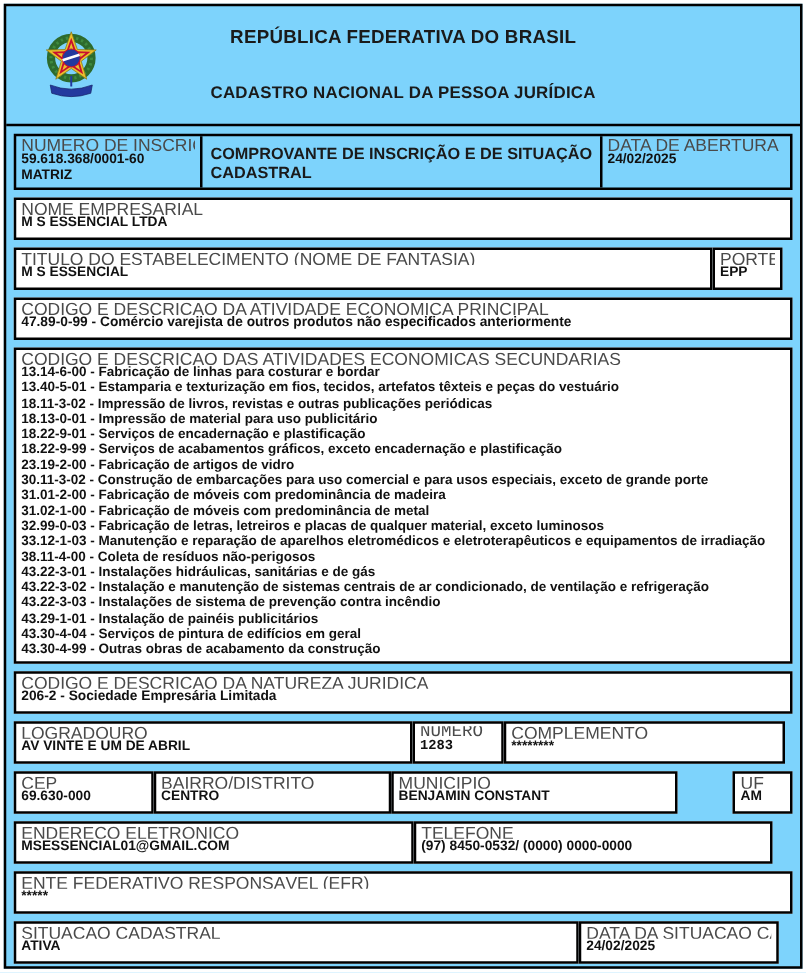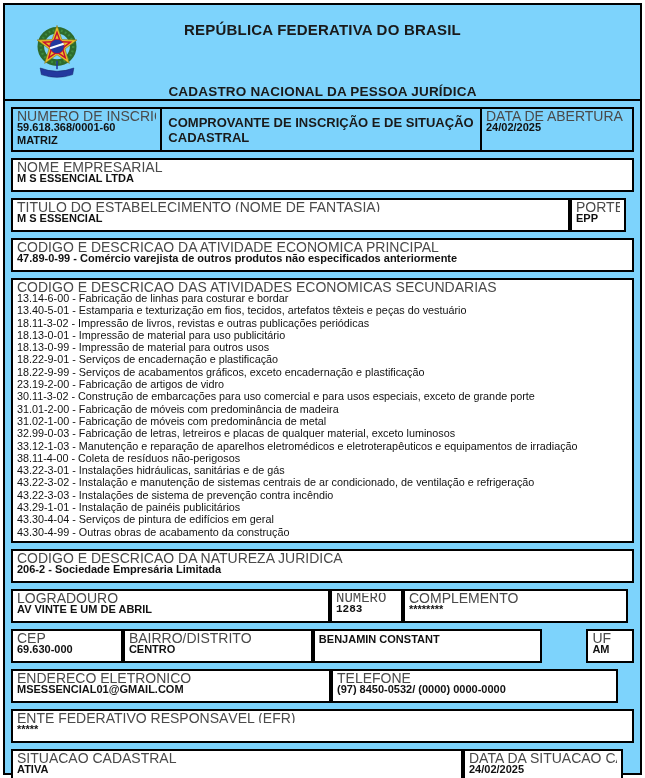--- a/index.html
+++ b/index.html
@@ -19,21 +19,21 @@
     border-bottom:2px solid #000;
   }
   .emblem {
     position:absolute; left:22px; top:12px;
   }
   .t1 {
     padding-top:16px; text-align:center;
     font-size:15px; font-weight:bold; letter-spacing:.2px;
   }
   .t2 {
-    margin-top:46px; text-align:center;
+    margin-top:28px; text-align:center;
     font-size:13.5px; font-weight:bold; letter-spacing:.2px;
   }
   
   .body { padding:6px 6px 0 6px; }
   .row { display:flex; justify-content:flex-start; margin-bottom:6px; }
   
   .toprow {
     display:flex; border:2px solid #000; height:45px; margin-bottom:6px;
   }
   .toprow .c1 { width:147px; padding:2px 4px; }
@@ -51,21 +51,21 @@
   .fbox.auto { height:auto; padding-bottom:3px; }
   .lbl {
     font-size:14px; line-height:10px; color:#4a4a4a;
     white-space:nowrap; overflow:hidden;
   }
   .val {
     font-size:11px; line-height:13px; font-weight:bold; color:#111;
     white-space:nowrap; overflow:hidden;
   }
   .act-list .act-line {
-    font-size:10.8px; line-height:12.3px; font-weight:normal; color:#111;
+    font-size:10.8px; line-height:12.3px; font-weight:bold; color:#111;
     white-space:nowrap; overflow:hidden;
   }
   
   .w-full  { width:100%; }
   .w-titulo{ width:559px; } .w-porte { width:56px; }
   .w-logr  { width:319px; } .w-num   { width:73px;font-family:Liberation Mono, monospace; }  .w-comp { width:225px; }
   .w-cep   { width:113px; } .w-bairro{ width:192px; } .w-mun  { width:232px; } .w-uf { width:48px;margin-left:44px; }
   .w-email { width:320px; } .w-tel   { width:287px; }
   .w-sit   { width:452px; } .w-dsit  { width:160px; }
 </style>
@@ -136,21 +136,20 @@
     </div>
 
     <div class="row">
       <div class="fbox w-full auto">
         <div class="lbl">CÓDIGO E DESCRIÇÃO DAS ATIVIDADES ECONÔMICAS SECUNDÁRIAS</div>
         <div class="act-list">
             <div class="act-line">13.14-6-00 - Fabricação de linhas para costurar e bordar</div>
             <div class="act-line">13.40-5-01 - Estamparia e texturização em fios, tecidos, artefatos têxteis e peças do vestuário</div>
             <div class="act-line">18.11-3-02 - Impressão de livros, revistas e outras publicações periódicas</div>
             <div class="act-line">18.13-0-01 - Impressão de material para uso publicitário</div>
-            <div class="act-line">18.13-0-99 - Impressão de material para outros usos</div>
             <div class="act-line">18.22-9-01 - Serviços de encadernação e plastificação</div>
             <div class="act-line">18.22-9-99 - Serviços de acabamentos gráficos, exceto encadernação e plastificação</div>
             <div class="act-line">23.19-2-00 - Fabricação de artigos de vidro</div>
             <div class="act-line">30.11-3-02 - Construção de embarcações para uso comercial e para usos especiais, exceto de grande porte</div>
             <div class="act-line">31.01-2-00 - Fabricação de móveis com predominância de madeira</div>
             <div class="act-line">31.02-1-00 - Fabricação de móveis com predominância de metal</div>
             <div class="act-line">32.99-0-03 - Fabricação de letras, letreiros e placas de qualquer material, exceto luminosos</div>
             <div class="act-line">33.12-1-03 - Manutenção e reparação de aparelhos eletromédicos e eletroterapêuticos e equipamentos de irradiação</div>
             <div class="act-line">38.11-4-00 - Coleta de resíduos não-perigosos</div>
             <div class="act-line">43.22-3-01 - Instalações hidráulicas, sanitárias e de gás</div>
@@ -188,20 +187,21 @@
     <div class="row">
       <div class="fbox w-cep">
         <div class="lbl">CEP</div>
         <div class="val">69.630-000</div>
       </div>
       <div class="fbox w-bairro">
         <div class="lbl">BAIRRO/DISTRITO</div>
         <div class="val">CENTRO</div>
       </div>
       <div class="fbox w-mun">
+        <div class="lbl">MUNICÍPIO</div>
         <div class="val">BENJAMIN CONSTANT</div>
       </div>
       <div class="fbox w-uf">
         <div class="lbl">UF</div>
         <div class="val">AM</div>
       </div>
     </div>
 
     <div class="row">
       <div class="fbox w-email">

